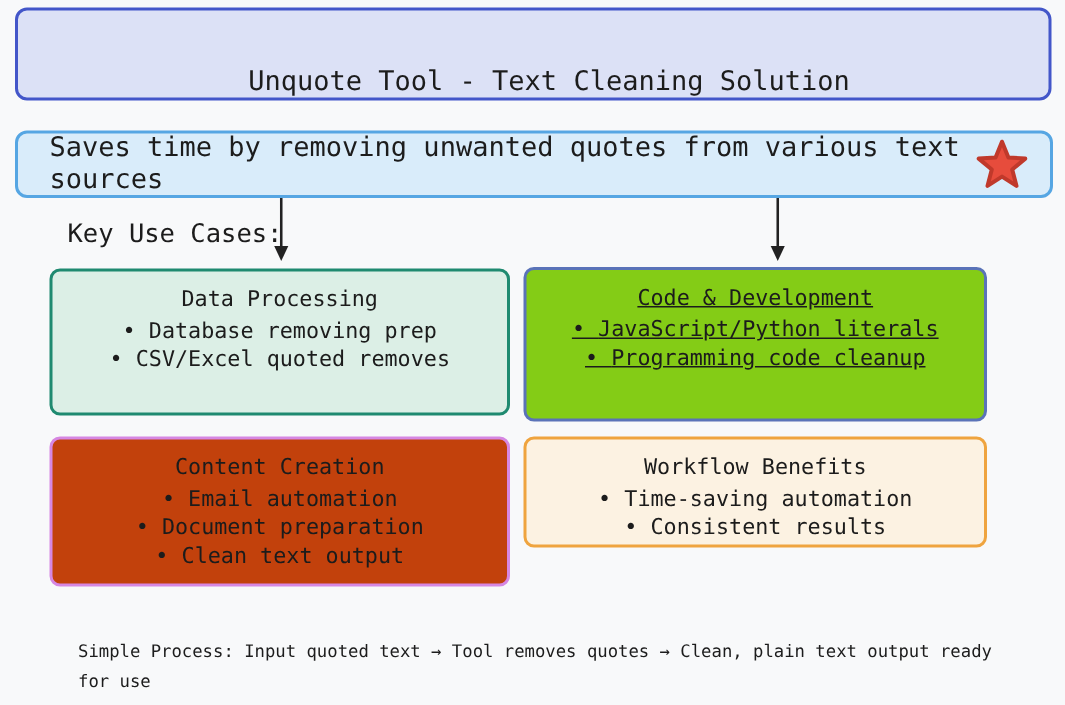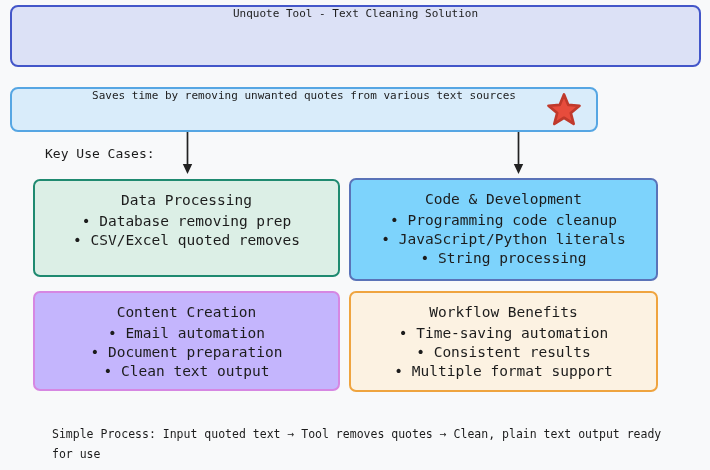--- a/index.html
+++ b/index.html
@@ -10,39 +10,40 @@
     height: 470px;
     overflow: hidden;
     font-family: "DejaVu Sans Mono", "Liberation Mono", monospace;
   }
   .banner {
     position: absolute;
     border-style: solid;
     border-width: 2px;
     border-radius: 8px;
     display: flex;
-    align-items: flex-start;
+    align-items: flex-end;
     justify-content: center;
-    font-size: 11px;
+    font-size: 18px;
+    padding-left: 21px;
   }
   .banner--title { left: 10px; top: 5px;  width: 691px; height: 62px; }
-  .banner--subtitle { left: 10px; top: 87px; width: 588px; height: 45px; }
+  .banner--subtitle { left: 10px; top: 87px; width: 692px; height: 45px; }
   .star {
     position: absolute;
     right: 12px;
     top: 50%;
     transform: translateY(-50%);
     width: 40px;
     height: 38px;
   }
   .key-label {
     position: absolute;
     left: 45px;
     top: 146px;
-    font-size: 13px;
+    font-size: 17px;
   }
   .arrow {
     position: absolute;
     top: 132px;
     width: 13px;
     height: 43px;
   }
   .arrow--left  { left: 181px; }
   .arrow--right { left: 512px; }
   .card {
@@ -51,21 +52,21 @@
     border-width: 2px;
     border-radius: 7px;
     text-align: center;
     font-size: 14.5px;
     line-height: 19px;
     padding-top: 10px;
   }
   .card--data     { left: 33px;  top: 179px; width: 307px; height: 98px; }
   .card--code     { left: 349px; top: 178px; width: 309px; height: 103px; }
   .card--content  { left: 33px;  top: 291px; width: 307px; height: 100px; }
-  .card--workflow { left: 349px; top: 291px; width: 309px; height: 101px; }
+  .card--workflow { left: 349px; top: 291px; width: 309px; height: 74px; }
   .card-title { margin-bottom: 2px; }
   .card-item::before { content: "\2022\00a0"; }
   .process-note {
     position: absolute;
     left: 52px;
     top: 424px;
     width: 632px;
     font-size: 11.5px;
     line-height: 20px;
   }
@@ -96,36 +97,34 @@
     <line x1="6.5" y1="0" x2="6.5" y2="34" stroke-width="1.7" style="stroke: rgb(34, 34, 34);"></line>
     <polygon points="1.8,32 11.2,32 6.5,42" style="fill: rgb(34, 34, 34);"></polygon>
   </svg>
 
   <div class="card card--data" style="background-color: rgb(220, 239, 230); border-color: rgb(31, 138, 112);">
     <div class="card-title">Data Processing</div>
     <div class="card-item">Database removing prep</div>
     <div class="card-item">CSV/Excel quoted removes</div>
   </div>
 
-  <div class="card card--code" style="background-color: #7dd3fc; border-color: rgb(90, 115, 184);">
+  <div class="card card--code" style="background-color: #84cc16; border-color: rgb(90, 115, 184); text-decoration: underline;">
     <div class="card-title">Code &amp; Development</div>
+    <div class="card-item">JavaScript/Python literals</div>
     <div class="card-item">Programming code cleanup</div>
-    <div class="card-item">JavaScript/Python literals</div>
-    <div class="card-item">String processing</div>
   </div>
 
-  <div class="card card--content" style="background-color: #c4b5fd; border-color: rgb(214, 135, 226);">
+  <div class="card card--content" style="background-color: #c2410c; border-color: rgb(214, 135, 226);">
     <div class="card-title">Content Creation</div>
     <div class="card-item">Email automation</div>
     <div class="card-item">Document preparation</div>
     <div class="card-item">Clean text output</div>
   </div>
 
   <div class="card card--workflow" style="background-color: rgb(252, 242, 226); border-color: rgb(239, 164, 63);">
     <div class="card-title">Workflow Benefits</div>
     <div class="card-item">Time-saving automation</div>
     <div class="card-item">Consistent results</div>
-    <div class="card-item">Multiple format support</div>
   </div>
 
   <div class="process-note">Simple Process: Input quoted text → Tool removes quotes → Clean, plain text output ready for use</div>
 
 </div>
 
 </body></html>

